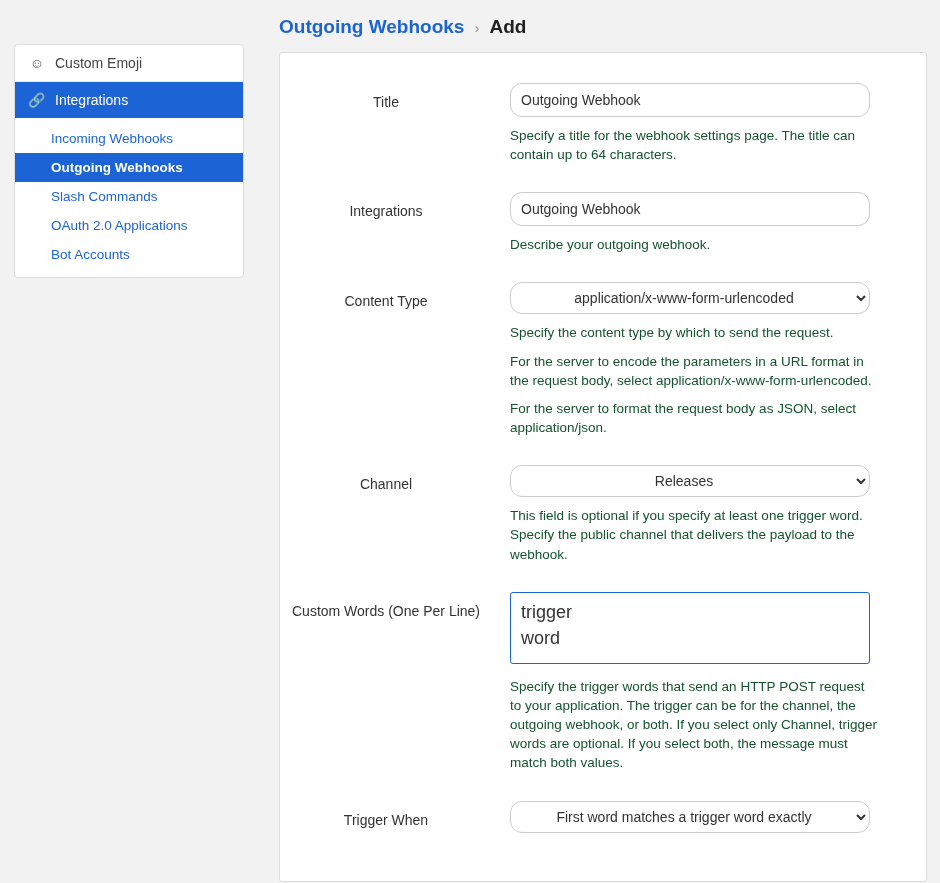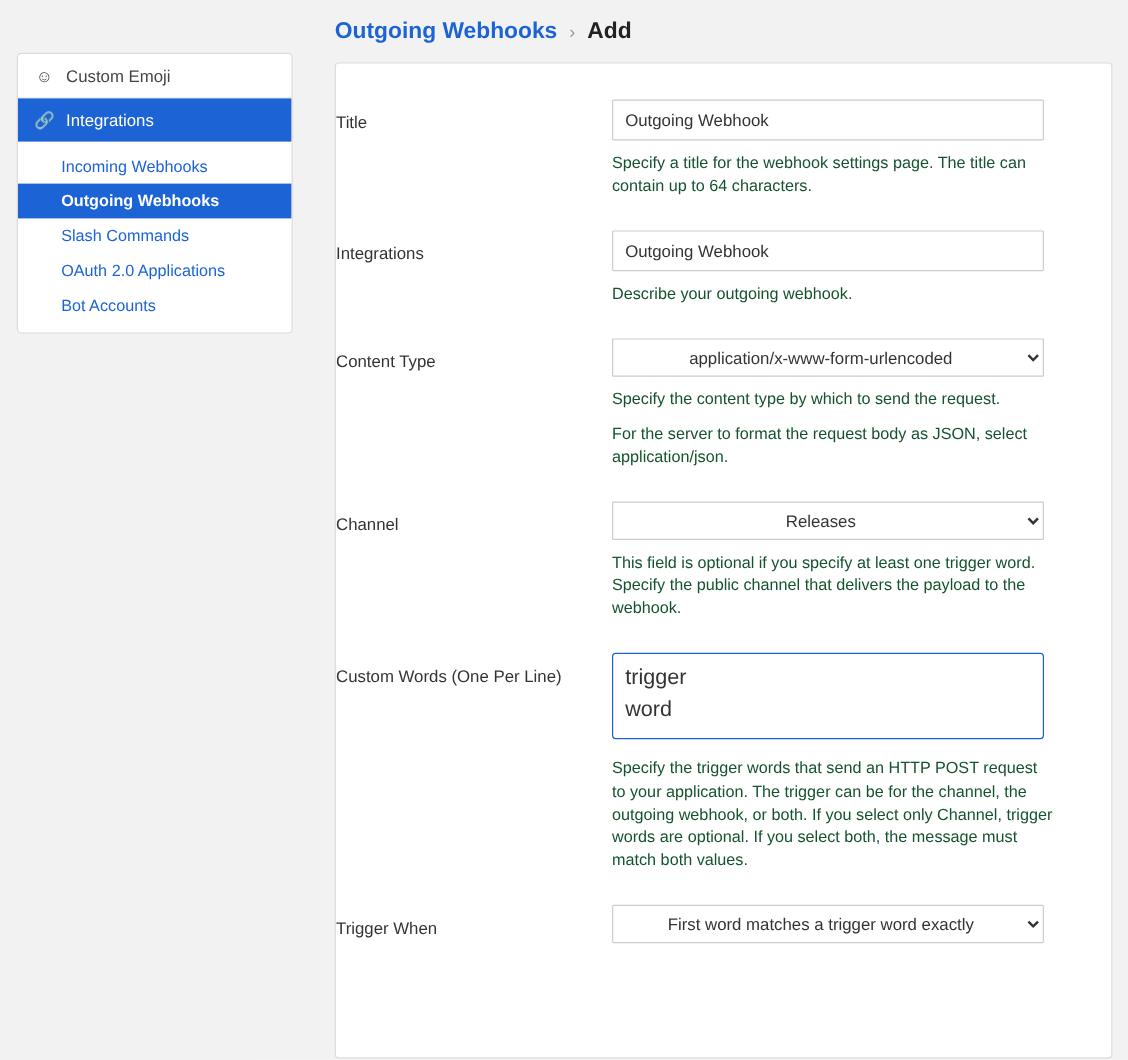--- a/index.html
+++ b/index.html
@@ -97,40 +97,40 @@
     padding: 30px 30px 40px 0;
   }
 
   .form-row {
     display: flex;
     margin-bottom: 4px;
   }
   .form-label {
     width: 230px;
     min-width: 230px;
-    text-align: left;
+    text-align: center;
     padding-right: 18px;
     padding-top: 9px;
     font-size: 14px;
     color: #333;
     line-height: 1.45;
   }
   .form-control {
     flex: 1;
     padding-right: 0;
   }
   .text-input {
     width: 360px;
     height: 34px;
     padding: 5px 10px;
     font-size: 14px;
     font-family: "Liberation Sans", sans-serif;
     color: #333;
     border: 1px solid #cccccc;
-    border-radius: 1px;
+    border-radius: 12px;
     background: #fff;
     outline: none;
   }
   select.text-input {
     padding: 4px 8px;
     height: 32px;
     -webkit-appearance: menulist;
     appearance: menulist;
     text-align: center;
   }
@@ -212,20 +212,21 @@
 
     <div class="spacer-lg"></div>
 
     <div class="form-row">
       <div class="form-label">Content Type</div>
       <div class="form-control">
         <select class="text-input">
           <option>application/x-www-form-urlencoded</option>
         </select>
         <p class="help-text">Specify the content type by which to send the request.</p>
+        <p class="help-text">For the server to encode the parameters in a URL format in the request body, select application/x-www-form-urlencoded.</p>
         <p class="help-text">For the server to format the request body as JSON, select application/json.</p>
       </div>
     </div>
 
     <div class="spacer-lg"></div>
 
     <div class="form-row">
       <div class="form-label">Channel</div>
       <div class="form-control">
         <select class="text-input">

